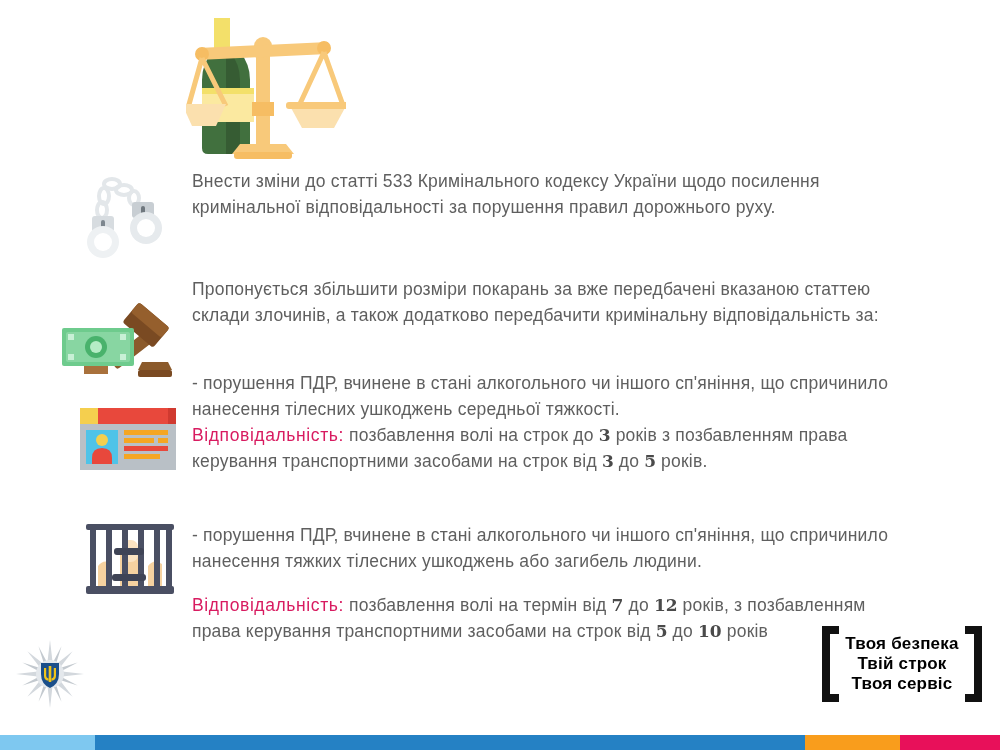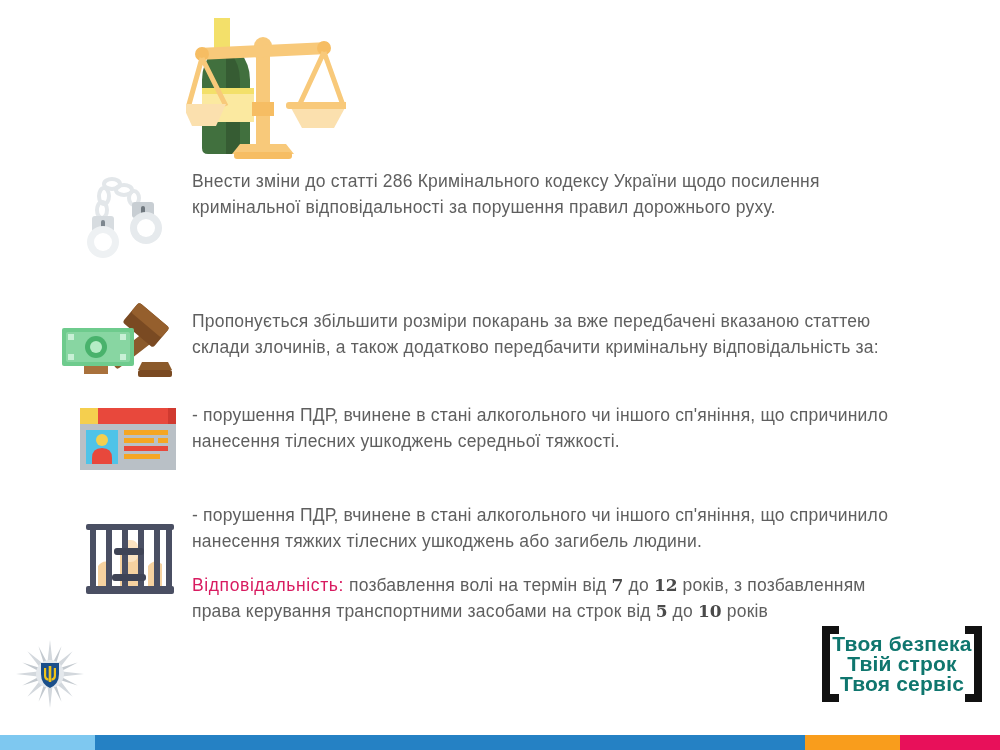--- a/index.html
+++ b/index.html
@@ -50,21 +50,21 @@
     width: 716px;
   }
   .para {
     font-size: 17.5px;
     line-height: 26px;
     color: #5f5f5f;
     letter-spacing: 0.2px;
     margin: 0;
   }
   .p-intro { margin-bottom: 0; }
-  .p-propose { margin-top: 88px; }
+  .p-propose { margin-top: 56px; }
   .p-case1 { margin-top: 42px; }
   .p-case2 { margin-top: 48px; }
   .p-resp2 { margin-top: 18px; }
 
   .resp-label {
     color: #d81b60;
     letter-spacing: 0.6px;
   }
   .num {
     font-family: "DejaVu Serif", serif;
@@ -91,24 +91,24 @@
     width: 17px;
     height: 76px;
     box-sizing: border-box;
     border-top: 8px solid #111;
     border-bottom: 8px solid #111;
   }
   .bracket.left  { left: 0;  border-left: 8px solid #111; }
   .bracket.right { right: 0; border-right: 8px solid #111; }
   .slogan-lines {
     text-align: center;
-    font-size: 21px;
+    font-size: 17px;
     font-weight: bold;
     line-height: 20px;
-    color: #0f766e;
+    color: #000000;
     letter-spacing: 0.2px;
   }
 
   
   #color-bar {
     position: absolute;
     left: 0;
     bottom: 0;
     width: 1000px;
     height: 15px;
@@ -270,26 +270,27 @@
         </g>
         <circle r="14" fill="#e4e8ec"></circle>
         <path d="M-9,-11 h18 v11 q0,10 -9,14 q-9,-4 -9,-14 z" fill="#1b4f8a"></path>
         <path d="M-1.3,-8 h2.6 v16 h-2.6 z M-6,-6 h2.2 v8 q0,2 2.2,2.4 v2.4 q-4.4,-0.6 -4.4,-4.8 z M6,-6 h-2.2 v8 q0,2 -2.2,2.4 v2.4 q4.4,-0.6 4.4,-4.8 z" fill="#f0c419"></path>
       </g>
     </svg>
   </div>
 
   <div class="text-col">
 
-    <p class="para p-intro">Внести зміни до статті 286 Кримінального кодексу України щодо посилення кримінальної відповідальності за порушення правил дорожнього руху.</p>
+    <p class="para p-intro">Внести зміни до статті 533 Кримінального кодексу України щодо посилення кримінальної відповідальності за порушення правил дорожнього руху.</p>
 
     <p class="para p-propose">Пропонується збільшити розміри покарань за вже передбачені вказаною статтею склади злочинів, а також додатково передбачити кримінальну відповідальність за:</p>
 
     <p class="para p-case1">- порушення ПДР, вчинене в стані алкогольного чи іншого сп'яніння, що спричинило нанесення тілесних ушкоджень середньої тяжкості.</p>
 
+    <p class="para"><span class="resp-label">Відповідальність:</span><span> позбавлення волі на строк до </span><span class="num">3</span><span> років з позбавленням права керування транспортними засобами на строк від </span><span class="num">3</span><span> до </span><span class="num">5</span><span> років.</span></p>
 
     <p class="para p-case2">- порушення ПДР, вчинене в стані алкогольного чи іншого сп'яніння, що спричинило нанесення тяжких тілесних ушкоджень або загибель людини.</p>
 
     <p class="para p-resp2"><span class="resp-label">Відповідальність:</span><span> позбавлення волі на термін від </span><span class="num">7</span><span> до </span><span class="num">12</span><span> років, з позбавленням права керування транспортними засобами на строк від </span><span class="num">5</span><span> до </span><span class="num">10</span><span> років</span></p>
 
   </div>
 
   <div id="slogan">
     <span class="bracket left"></span>
     <span class="bracket right"></span>

